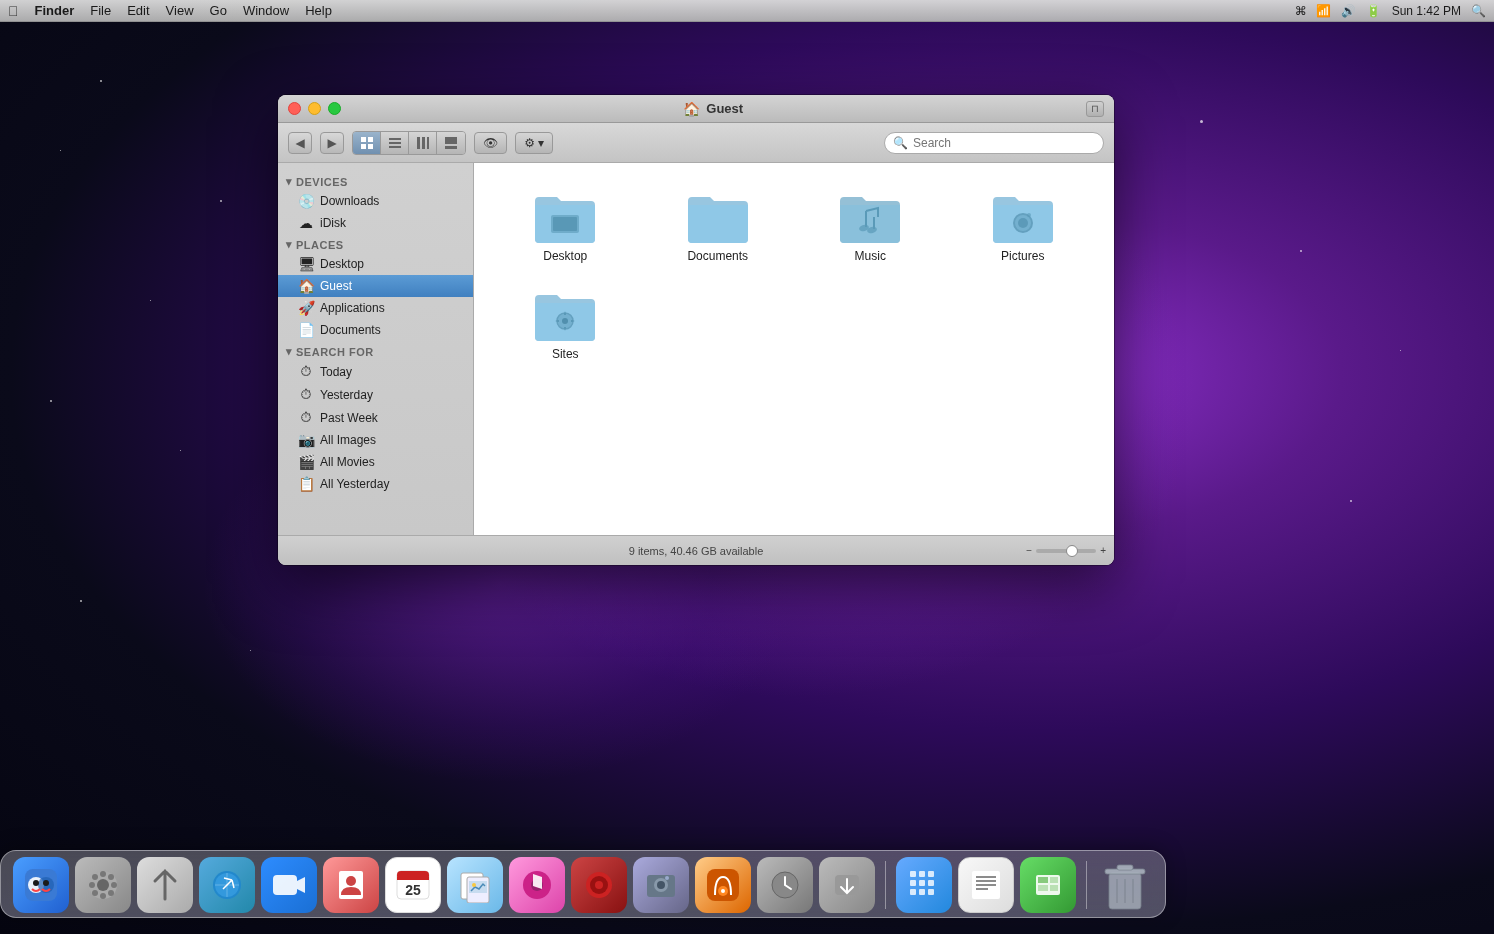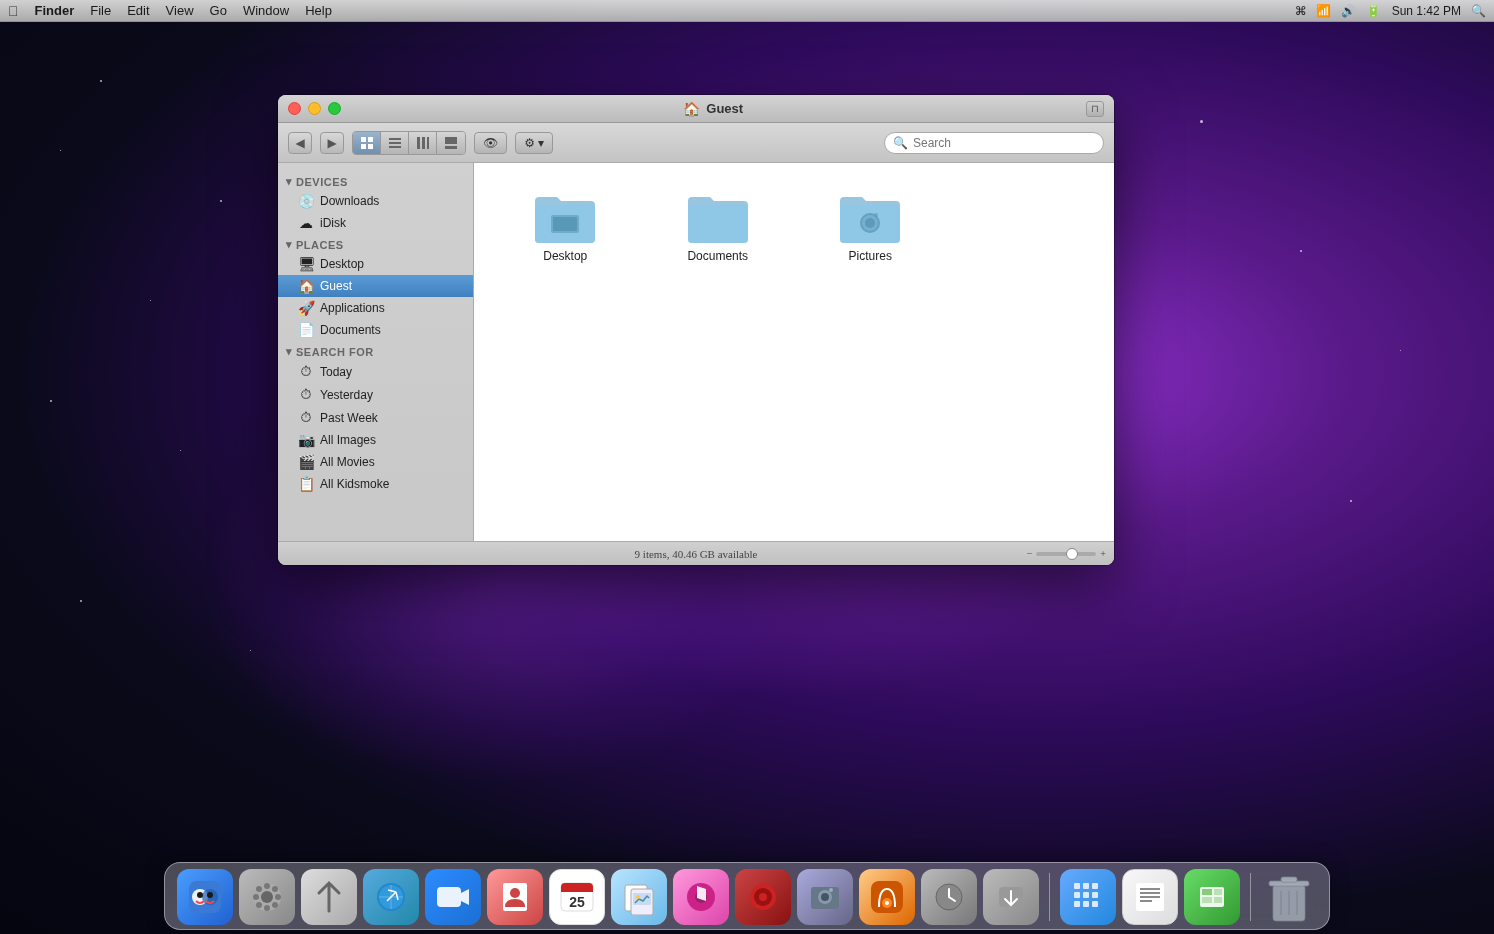--- a/index.html
+++ b/index.html
@@ -296,31 +296,30 @@
     }
     .folder-icon svg { width: 64px; height: 52px; }
     .file-label {
       font-size: 12px;
       color: #222;
       text-align: center;
     }
 
     
     .statusbar {
-      height: 24px;
+      height: 30px;
       background: linear-gradient(to bottom, #d0d0d0, #c0c0c0);
       border-top: 1px solid #aaa;
       display: flex;
       align-items: center;
       justify-content: center;
       font-size: 11px;
       color: #444;
       flex-shrink: 0;
       position: relative;
-      font-family: Liberation Serif, serif;
     }
     .statusbar-zoom {
       position: absolute;
       right: 8px;
       display: flex;
       align-items: center;
       gap: 4px;
     }
     .zoom-slider {
       width: 60px;
@@ -338,23 +337,23 @@
       border: 1px solid #888;
       border-radius: 50%;
     }
 
     
     .dock-container {
       position: absolute;
       bottom: 0;
       left: 0; right: 0;
       display: flex;
-      justify-content: center;
+      justify-content: flex-start;
       align-items: flex-end;
-      padding-bottom: 4px;
+      padding-bottom: 16px;
       z-index: 500;
     }
     .dock {
       background: linear-gradient(to bottom, rgba(200,200,210,0.35), rgba(150,150,170,0.5));
       border: 1px solid rgba(255,255,255,0.4);
       border-radius: 16px;
       padding: 6px 12px 4px;
       display: flex;
       align-items: flex-end;
       gap: 6px;
@@ -549,21 +548,21 @@
       <div class="sidebar-item">
         <span class="sidebar-item-icon">📷</span>
         <span>All Images</span>
       </div>
       <div class="sidebar-item">
         <span class="sidebar-item-icon">🎬</span>
         <span>All Movies</span>
       </div>
       <div class="sidebar-item">
         <span class="sidebar-item-icon">📋</span>
-        <span>All Kidsmoke</span>
+        <span>All Yesterday</span>
       </div>
     </div>
 
     <div class="file-grid">
 
       <div class="file-item">
         <div class="folder-icon">
           <svg viewBox="0 0 64 52" xmlns="http://www.w3.org/2000/svg">
             <path d="M2,10 Q2,6 6,6 L24,6 L28,10 L58,10 Q62,10 62,14 L62,48 Q62,52 58,52 L6,52 Q2,52 2,48 Z" fill="#7eb8d8" opacity="0.8"></path>
             <path d="M2,14 L62,14 L62,48 Q62,52 58,52 L6,52 Q2,52 2,48 Z" fill="#8ec8e8" opacity="0.9"></path>
@@ -580,36 +579,62 @@
             <path d="M2,10 Q2,6 6,6 L24,6 L28,10 L58,10 Q62,10 62,14 L62,48 Q62,52 58,52 L6,52 Q2,52 2,48 Z" fill="#7eb8d8" opacity="0.8"></path>
             <path d="M2,14 L62,14 L62,48 Q62,52 58,52 L6,52 Q2,52 2,48 Z" fill="#8ec8e8" opacity="0.9"></path>
           </svg>
         </div>
         <span class="file-label">Documents</span>
       </div>
 
 
 
 
+      <div class="file-item">
+        <div class="folder-icon">
+          <svg viewBox="0 0 64 52" xmlns="http://www.w3.org/2000/svg">
+            <path d="M2,10 Q2,6 6,6 L24,6 L28,10 L58,10 Q62,10 62,14 L62,48 Q62,52 58,52 L6,52 Q2,52 2,48 Z" fill="#7ab0cc" opacity="0.8"></path>
+            <path d="M2,14 L62,14 L62,48 Q62,52 58,52 L6,52 Q2,52 2,48 Z" fill="#88c0dc" opacity="0.9"></path>
+
+            <path d="M28,20 L40,17 L40,26 M28,20 L28,36 M36,26 L36,38" stroke="#5a9ab8" stroke-width="2" fill="none"></path>
+            <ellipse cx="26" cy="37" rx="5" ry="3" fill="#5a9ab8" opacity="0.7" transform="rotate(-15 26 37)"></ellipse>
+            <ellipse cx="34" cy="39" rx="5" ry="3" fill="#5a9ab8" opacity="0.7" transform="rotate(-15 34 39)"></ellipse>
+          </svg>
+        </div>
+        <span class="file-label">Music</span>
+      </div>
 
       <div class="file-item">
         <div class="folder-icon">
           <svg viewBox="0 0 64 52" xmlns="http://www.w3.org/2000/svg">
             <path d="M2,10 Q2,6 6,6 L24,6 L28,10 L58,10 Q62,10 62,14 L62,48 Q62,52 58,52 L6,52 Q2,52 2,48 Z" fill="#7eb8d8" opacity="0.8"></path>
             <path d="M2,14 L62,14 L62,48 Q62,52 58,52 L6,52 Q2,52 2,48 Z" fill="#8ec8e8" opacity="0.9"></path>
 
             <circle cx="32" cy="32" r="9" fill="#5a9ab8" opacity="0.5" stroke="#3a7a98" stroke-width="2"></circle>
             <circle cx="32" cy="32" r="5" fill="#3a7a98" opacity="0.4"></circle>
             <circle cx="38" cy="24" r="2" fill="#5a9ab8" opacity="0.6"></circle>
           </svg>
         </div>
         <span class="file-label">Pictures</span>
       </div>
 
 
+      <div class="file-item">
+        <div class="folder-icon">
+          <svg viewBox="0 0 64 52" xmlns="http://www.w3.org/2000/svg">
+            <path d="M2,10 Q2,6 6,6 L24,6 L28,10 L58,10 Q62,10 62,14 L62,48 Q62,52 58,52 L6,52 Q2,52 2,48 Z" fill="#7eb8d8" opacity="0.8"></path>
+            <path d="M2,14 L62,14 L62,48 Q62,52 58,52 L6,52 Q2,52 2,48 Z" fill="#8ec8e8" opacity="0.9"></path>
+
+            <circle cx="32" cy="32" r="8" fill="#5a9ab8" opacity="0.5" stroke="#3a7a98" stroke-width="1.5"></circle>
+            <circle cx="32" cy="32" r="3" fill="#3a7a98" opacity="0.6"></circle>
+            <path d="M32,22 L33,26 L31,26 Z M32,42 L33,38 L31,38 Z M22,32 L26,31 L26,33 Z M42,32 L38,31 L38,33 Z" fill="#4a8aa8" opacity="0.7"></path>
+          </svg>
+        </div>
+        <span class="file-label">Sites</span>
+      </div>
 
     </div>
   </div>
 
   <div class="statusbar">
     <span>9 items, 40.46 GB available</span>
     <div class="statusbar-zoom">
       <span style="font-size:10px;">−</span>
       <div class="zoom-slider">
         <div class="zoom-thumb"></div>

